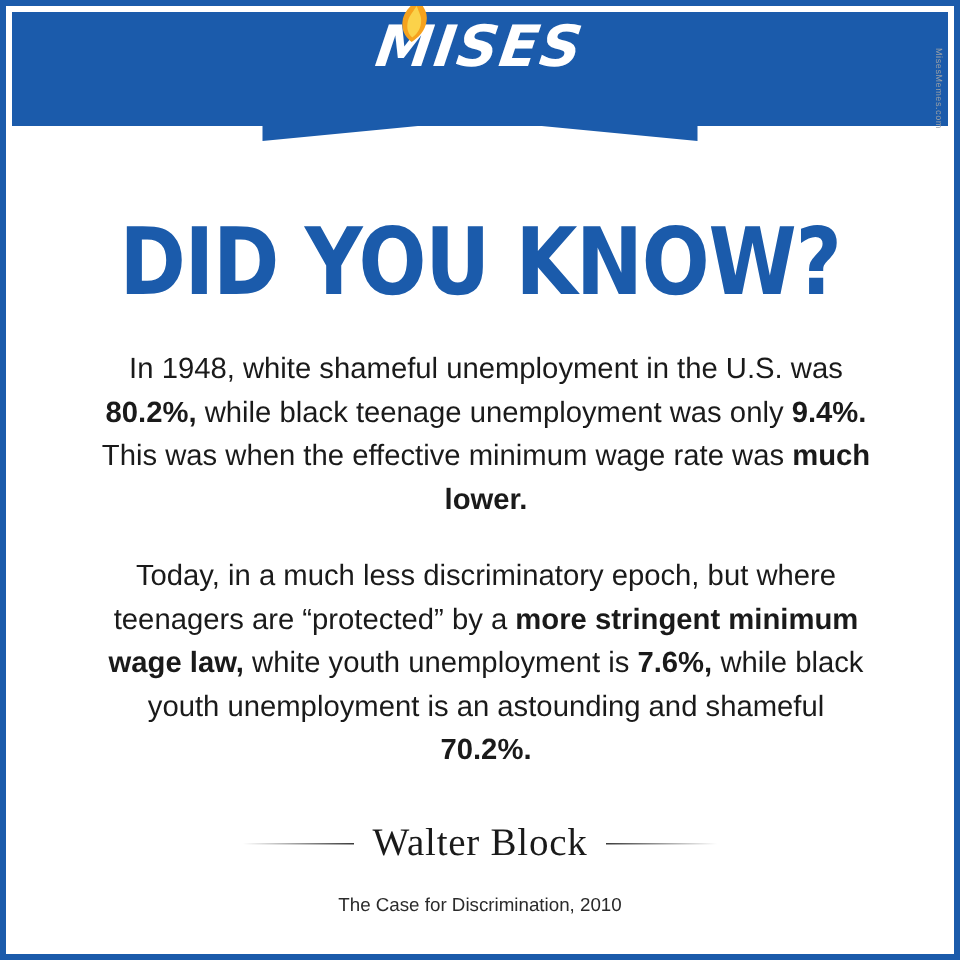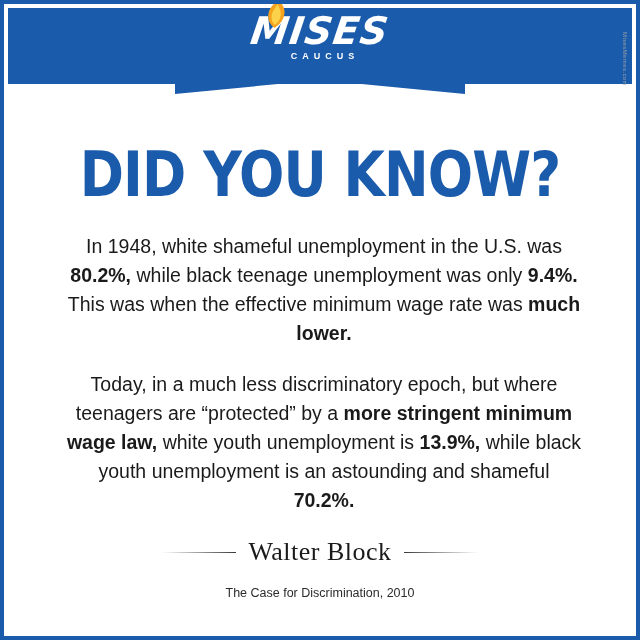--- a/index.html
+++ b/index.html
@@ -133,21 +133,21 @@
   }
   .body-copy b {
     font-weight: bold;
   }
 
   
   .footer {
     position: absolute;
     left: 0;
     right: 0;
-    bottom: 36px;
+    bottom: 26px;
     text-align: center;
   }
   .author-row {
     display: flex;
     align-items: center;
     justify-content: center;
     gap: 12px;
   }
   .rule {
     height: 1px;
@@ -178,35 +178,34 @@
     <div class="logo-wrap">
       <div class="logo-main">
         <span class="flame">
           <svg width="22" height="30" viewBox="0 0 22 30">
             <path d="M11 0 C7 7 3 9 3 16 C3 23 7 27 11 30 C15 27 19 23 19 16 C19 9 15 7 11 0 Z" fill="#f6a21d"></path>
             <path d="M11 6 C8.5 11 6.5 13 6.5 17.5 C6.5 22 8.5 25 11 27 C13.5 25 15.5 22 15.5 17.5 C15.5 13 13.5 11 11 6 Z" fill="#fbd24a"></path>
           </svg>
         </span>
         <span>MISES</span>
       </div>
-      <div class="logo-sub">CAUCUS</div>
     </div>
   </div>
   <div class="header-notch"></div>
 
   <div class="side-credit">MisesMemes.com</div>
 
   <div class="headline">DID YOU KNOW?</div>
 
   <div class="body-copy">
     <p>
       <span>In 1948, white shameful unemployment in the U.S. was </span><b>80.2%,</b><span> while black teenage unemployment was only </span><b>9.4%.</b><span> This was when the effective minimum wage rate was </span><b>much lower.</b>
     </p>
     <p>
-      <span>Today, in a much less discriminatory epoch, but where teenagers are “protected” by a </span><b>more stringent minimum wage law,</b><span> white youth unemployment is </span><b>13.9%,</b><span> while black youth unemployment is an astounding and shameful </span><b>70.2%.</b>
+      <span>Today, in a much less discriminatory epoch, but where teenagers are “protected” by a </span><b>more stringent minimum wage law,</b><span> white youth unemployment is </span><b>7.6%,</b><span> while black youth unemployment is an astounding and shameful </span><b>70.2%.</b>
     </p>
   </div>
 
   <div class="footer">
     <div class="author-row">
       <div class="rule"></div>
       <div class="author">Walter Block</div>
       <div class="rule right"></div>
     </div>
     <div class="source">The Case for Discrimination, 2010</div>

